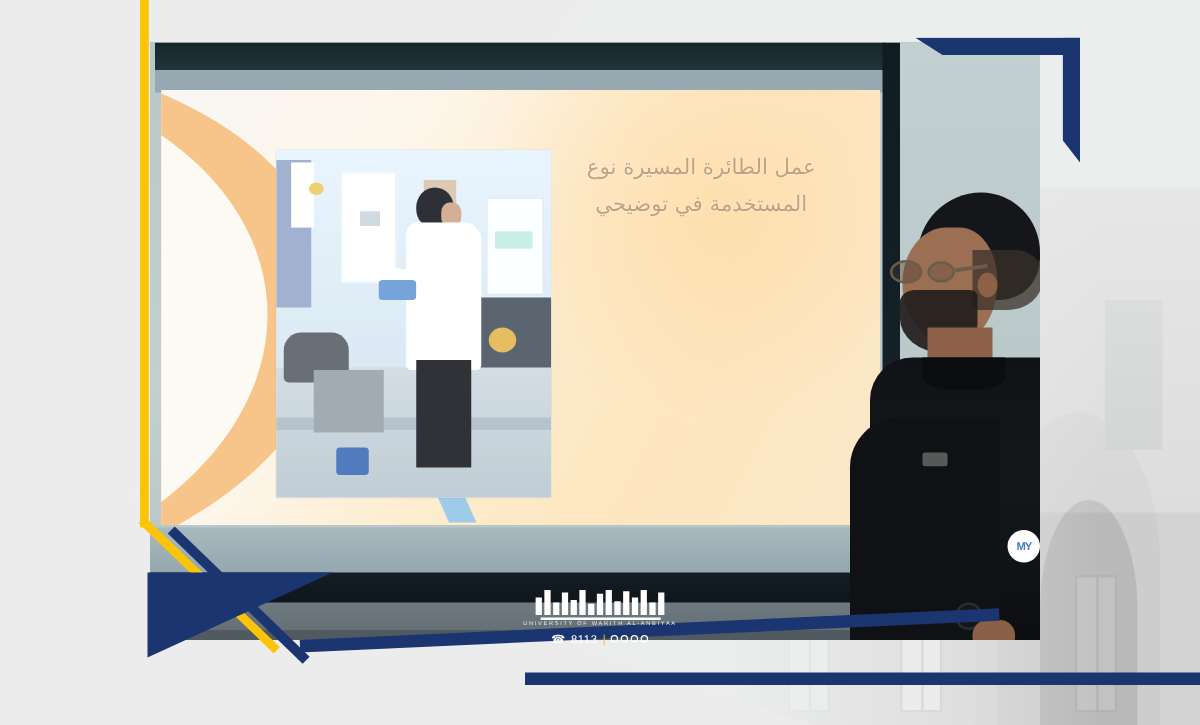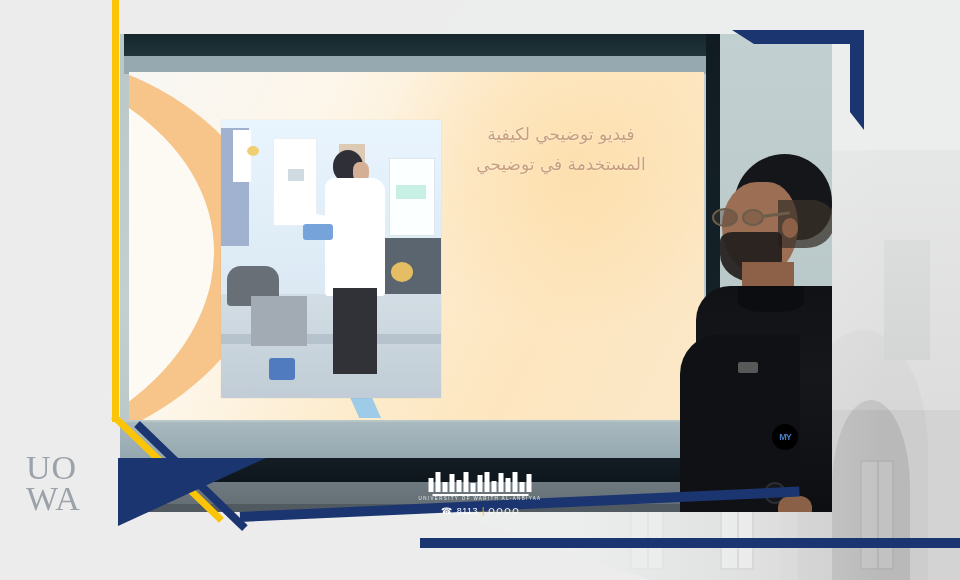--- a/index.html
+++ b/index.html
@@ -190,22 +190,22 @@
   .p-logo { position:absolute; left:52px; top:216px; width:20px; height:11px;
             background:#7e7f7d; opacity:.65; border-radius:2px; }
   .p-arm  { position:absolute; left:6px; top:300px; width:86px; height:78px;
             background:#101114; border-radius:22px 6px 0 0; }
   .p-watch{ position:absolute; left:78px; top:336px; width:22px; height:22px;
             background:#14161a; border:2px solid #2a2d33; border-radius:50%; }
   .p-hand { position:absolute; left:92px; top:350px; width:34px; height:26px;
             background:#8a6147; border-radius:12px; }
 
   
-  .monitor-dot { position:absolute; left:772px; top:424px; width:26px; height:26px;
-                 background:#000000; border-radius:50%; z-index:8;
+  .monitor-dot { position:absolute; left:806px; top:424px; width:26px; height:26px;
+                 background:#ffffff; border-radius:50%; z-index:8;
                  display:flex; align-items:center; justify-content:center;
                  color:#4a7ec4; font-size:9px; font-weight:bold; letter-spacing:-1px; }
 
   
   .yellow-v { position:absolute; z-index:20; background:#fcc406; }
   .yv-vert { left:112px; top:-2px; width:7px; height:424px; }
   .yv-diag {
     left:110px; top:416px; width:7px; height:150px;
     transform-origin: top center; transform: rotate(-46deg);
   }
@@ -320,21 +320,21 @@
         <div class="v-person-head"></div>
         <div class="v-person-face"></div>
         <div class="v-person-body"></div>
         <div class="v-arm"></div>
         <div class="v-dev"></div>
         <div class="v-person-legs"></div>
         <div class="v-blue"></div>
       </div>
 
       <div class="slide-text">
-        <div class="ln">فيديو توضيحي لكيفية</div>
+        <div class="ln">عمل الطائرة المسيرة نوع</div>
         <div class="ln">المستخدمة في توضيحي</div>
       </div>
     </div>
 
     <div class="wall-lower"></div>
     <div class="desk-dark"></div>
     <div class="floor-gray"></div>
     <div class="floor-gray2"></div>
     <div class="dark-col"></div>
 
@@ -367,24 +367,20 @@
   <div class="yellow-v yv-diag"></div>
   <div class="navy-tri"></div>
   <div class="navy-band2"></div>
   <div class="navy-band"></div>
 
   <div class="corner-tr">
     <div class="h"></div>
       <div class="v"></div>
   </div>
 
-  <div class="uowa">
-    <div class="r1">UO</div>
-    <div class="r2">WA</div>
-  </div>
 
   <div class="lockup">
     <div class="kufic">
       <i style="height:14px"></i>
         <i style="height:20px"></i>
         <i style="height:10px"></i>
       <i style="height:18px"></i>
         <i style="height:12px"></i>
         <i style="height:20px"></i>
       <i style="height:9px"></i>

